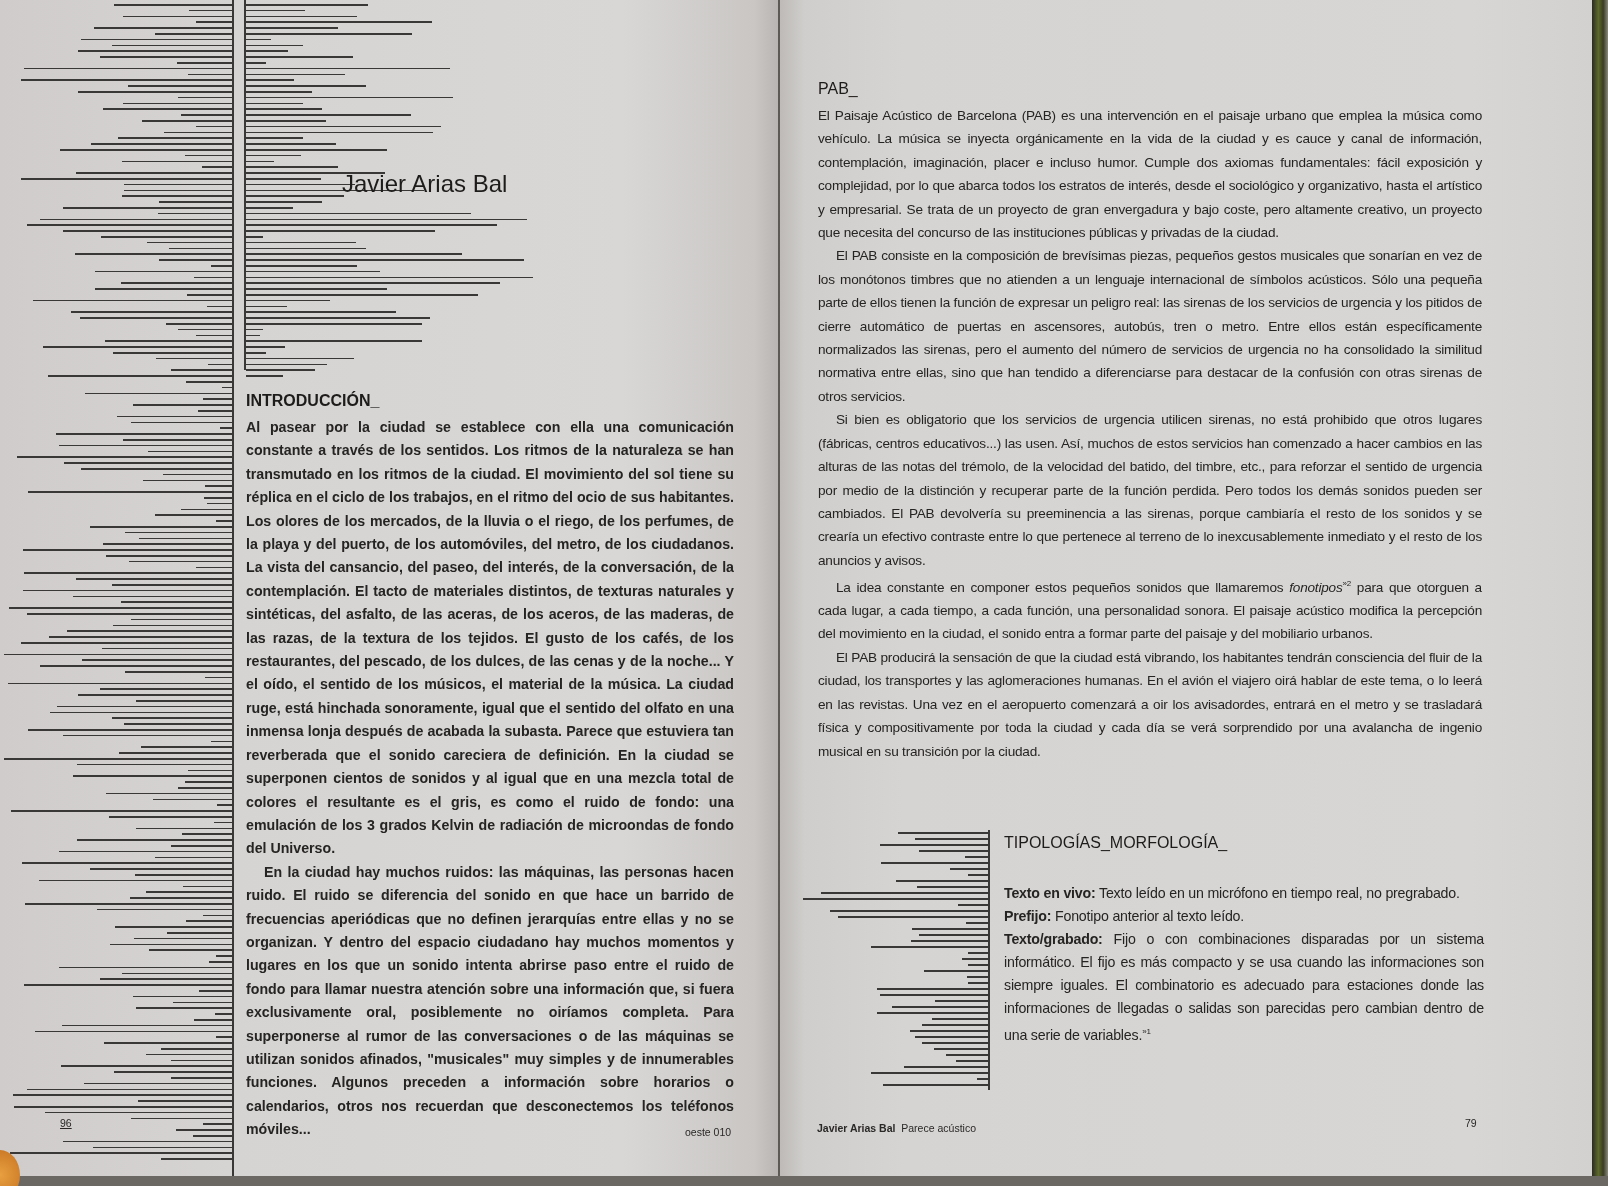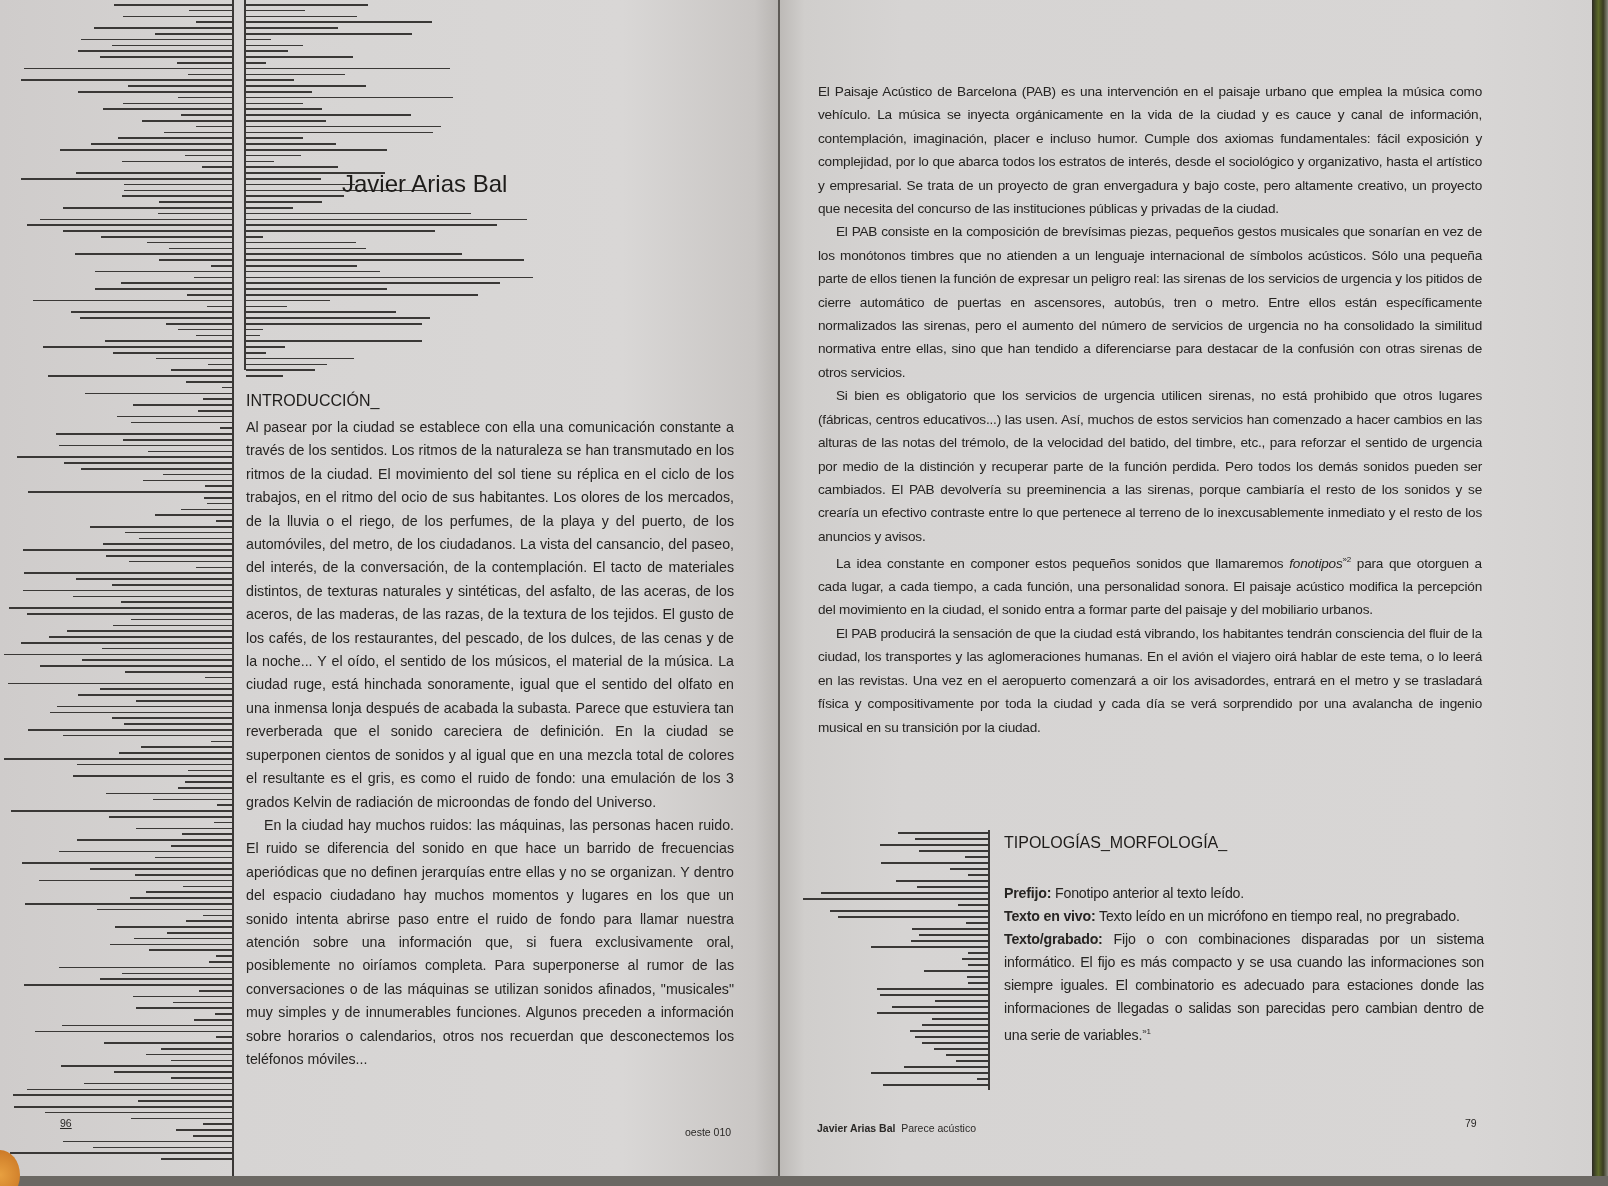--- a/index.html
+++ b/index.html
@@ -16,21 +16,21 @@
   .bars{position:absolute;}
   .bar{position:absolute;height:1.5px;background:#3a3836;}
   .vline{position:absolute;width:1.5px;background:#3a3836;}
 
   .title-wrap{position:absolute;left:248px;top:58px;width:520px;height:120px;}
   .title-1{position:absolute;left:0;top:0;font-size:78px;font-weight:bold;color:#1d1b19;letter-spacing:-2px;line-height:1;}
   .title-2{position:absolute;left:228px;top:26px;font-size:74px;font-weight:bold;color:#1d1b19;letter-spacing:-2px;line-height:1;}
   .author{position:absolute;left:342px;top:170px;font-size:24px;color:#1e1c1a;}
 
   .col{position:absolute;color:#262422;font-family:"Liberation Sans Narrow","Liberation Sans",sans-serif;}
-  .col-left{left:246px;top:392px;width:488px;}
+  .col-left{left:246px;top:392px;width:488px;font-weight:bold;}
   .col-right{left:818px;top:80px;width:664px;}
   .heading{font-size:16px;color:#1e1c1a;margin:0 0 6px 0;}
   .para{font-size:14.2px;line-height:23.4px;text-align:justify;margin:0;}
   .para.indent{text-indent:18px;}
   .para.tight{font-size:13.6px;letter-spacing:-0.2px;}
   .sec2{position:absolute;left:1004px;top:834px;width:480px;color:#262422;}
   .sec2 .para{font-size:14.2px;line-height:23px;}
   .sec2 .gap{height:24px;}
   .term{font-weight:bold;}
   sup{font-size:8px;}
@@ -367,32 +367,33 @@
         <div class="bar" style="top: 234px; left: 166.068px; width: 41.932px;"></div>
         <div class="bar" style="top: 240px; left: 175.5px; width: 32.4998px;"></div>
         <div class="bar" style="top: 246px; left: 123.849px; width: 84.1505px;"></div>
         <div class="bar" style="top: 252px; left: 90.8999px; width: 117.1px;"></div>
         <div class="bar" style="top: 258px; left: 197.176px; width: 10.8238px;"></div>
         <div class="bar" style="top: 264px; left: 102.833px; width: 105.167px;"></div>
       </div>
   </div>
 
   <div class="col col-right">
+    <div class="heading">PAB_</div>
     <p class="para tight">El Paisaje Acústico de Barcelona (PAB) es una intervención en el paisaje urbano que emplea la música como vehículo. La música se inyecta orgánicamente en la vida de la ciudad y es cauce y canal de información, contemplación, imaginación, placer e incluso humor. Cumple dos axiomas fundamentales: fácil exposición y complejidad, por lo que abarca todos los estratos de interés, desde el sociológico y organizativo, hasta el artístico y empresarial. Se trata de un proyecto de gran envergadura y bajo coste, pero altamente creativo, un proyecto que necesita del concurso de las instituciones públicas y privadas de la ciudad.</p>
     <p class="para tight indent">El PAB consiste en la composición de brevísimas piezas, pequeños gestos musicales que sonarían en vez de los monótonos timbres que no atienden a un lenguaje internacional de símbolos acústicos. Sólo una pequeña parte de ellos tienen la función de expresar un peligro real: las sirenas de los servicios de urgencia y los pitidos de cierre automático de puertas en ascensores, autobús, tren o metro. Entre ellos están específicamente normalizados las sirenas, pero el aumento del número de servicios de urgencia no ha consolidado la similitud normativa entre ellas, sino que han tendido a diferenciarse para destacar de la confusión con otras sirenas de otros servicios.</p>
     <p class="para tight indent">Si bien es obligatorio que los servicios de urgencia utilicen sirenas, no está prohibido que otros lugares (fábricas, centros educativos...) las usen. Así, muchos de estos servicios han comenzado a hacer cambios en las alturas de las notas del trémolo, de la velocidad del batido, del timbre, etc., para reforzar el sentido de urgencia por medio de la distinción y recuperar parte de la función perdida. Pero todos los demás sonidos pueden ser cambiados. El PAB devolvería su preeminencia a las sirenas, porque cambiaría el resto de los sonidos y se crearía un efectivo contraste entre lo que pertenece al terreno de lo inexcusablemente inmediato y el resto de los anuncios y avisos.</p>
     <p class="para tight indent"><span>La idea constante en componer estos pequeños sonidos que llamaremos </span><i>fonotipos</i><sup>»2</sup><span> para que otorguen a cada lugar, a cada tiempo, a cada función, una personalidad sonora. El paisaje acústico modifica la percepción del movimiento en la ciudad, el sonido entra a formar parte del paisaje y del mobiliario urbanos.</span></p>
     <p class="para tight indent">El PAB producirá la sensación de que la ciudad está vibrando, los habitantes tendrán consciencia del fluir de la ciudad, los transportes y las aglomeraciones humanas. En el avión el viajero oirá hablar de este tema, o lo leerá en las revistas. Una vez en el aeropuerto comenzará a oir los avisadordes, entrará en el metro y se trasladará física y compositivamente por toda la ciudad y cada día se verá sorprendido por una avalancha de ingenio musical en su transición por la ciudad.</p>
   </div>
 
   <div class="sec2">
     <div class="heading">TIPOLOGÍAS_MORFOLOGÍA_</div>
     <div class="gap"></div>
+    <p class="para tight"><span class="term">Texto en vivo:</span><span> Texto leído en un micrófono en tiempo real, no pregrabado.</span></p>
     <p class="para tight"><span class="term">Prefijo:</span><span> Fonotipo anterior al texto leído.</span></p>
-    <p class="para tight"><span class="term">Texto en vivo:</span><span> Texto leído en un micrófono en tiempo real, no pregrabado.</span></p>
     <p class="para tight"><span class="term">Texto/grabado:</span><span> Fijo o con combinaciones disparadas por un sistema informático. El fijo es más compacto y se usa cuando las informaciones son siempre iguales. El combinatorio es adecuado para estaciones donde las informaciones de llegadas o salidas son parecidas pero cambian dentro de una serie de variables.</span><sup>»1</sup></p>
   </div>
 
   <div class="folio" style="left:817px;top:1122px;"><b>Javier Arias Bal</b>&nbsp;&nbsp;<span>Parece acústico</span></div>
   <div class="folio" style="left:1465px;top:1117px;">79</div>
 
   <div class="right-edge"></div>
   <div class="bottom-edge"></div>
   <div class="orange-blob"></div>
 </div>

